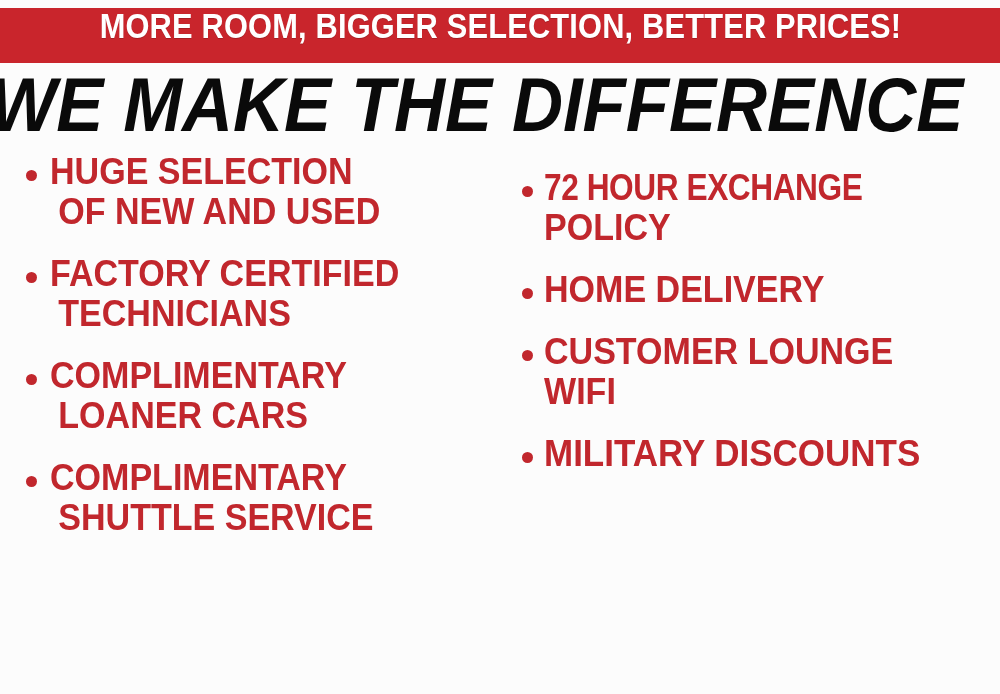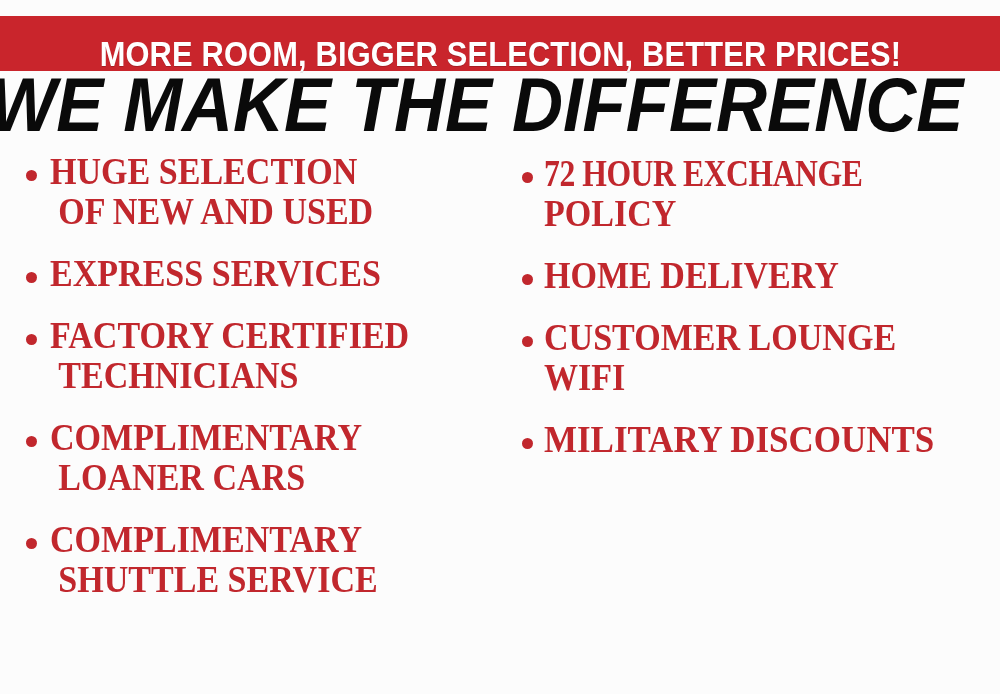--- a/index.html
+++ b/index.html
@@ -12,26 +12,26 @@
     background: #fcfcfc;
     font-family: "Liberation Sans", "DejaVu Sans", sans-serif;
     overflow: hidden;
     position: relative;
   }
 
   
   .banner {
     position: absolute;
     left: 0;
-    top: 16px;
+    top: 8px;
     width: 1000px;
     height: 55px;
     background: #c9252c;
     display: flex;
-    align-items: flex-end;
+    align-items: flex-start;
     justify-content: center;
     box-sizing: border-box;
   }
   .banner-text {
     color: #ffffff;
     font-family: "Liberation Sans Narrow", "Liberation Sans", sans-serif;
     font-weight: bold;
     font-size: 35px;
     line-height: 1;
     letter-spacing: 0.2px;
@@ -88,37 +88,38 @@
     top: 2px;
   }
 
   .bullet-item {
     position: relative;
     padding-left: 36px;
     margin-bottom: 22px;
   }
   .col-right .bullet-item {
     padding-left: 32px;
+    margin-top: 14px;
   }
   .dot {
     position: absolute;
     left: 12px;
     top: 18px;
     width: 11px;
     height: 11px;
     border-radius: 50%;
     background: #c1272d;
   }
   .col-right .dot {
     left: 10px;
   }
 
   .bullet-lines {
     color: #c1272d;
-    font-family: Liberation Serif, serif;
+    font-family: Liberation Sans, sans-serif;
     font-weight: bold;
     font-size: 37px;
     line-height: 40px;
     letter-spacing: 0px;
     white-space: nowrap;
   }
   .bullet-lines .ln {
     display: block;
     transform: scaleX(0.92);
     transform-origin: left center;
@@ -152,26 +153,20 @@
   <div class="col col-left">
 
     <div class="bullet-item">
       <span class="dot"></span>
       <div class="bullet-lines">
         <span class="ln">HUGE SELECTION</span>
         <span class="ln ind">OF NEW AND USED</span>
       </div>
     </div>
 
-    <div class="bullet-item">
-      <span class="dot"></span>
-      <div class="bullet-lines">
-        <span class="ln">EXPRESS SERVICES</span>
-      </div>
-    </div>
 
     <div class="bullet-item">
       <span class="dot"></span>
       <div class="bullet-lines">
         <span class="ln">FACTORY CERTIFIED</span>
         <span class="ln ind">TECHNICIANS</span>
       </div>
     </div>
 
     <div class="bullet-item">

